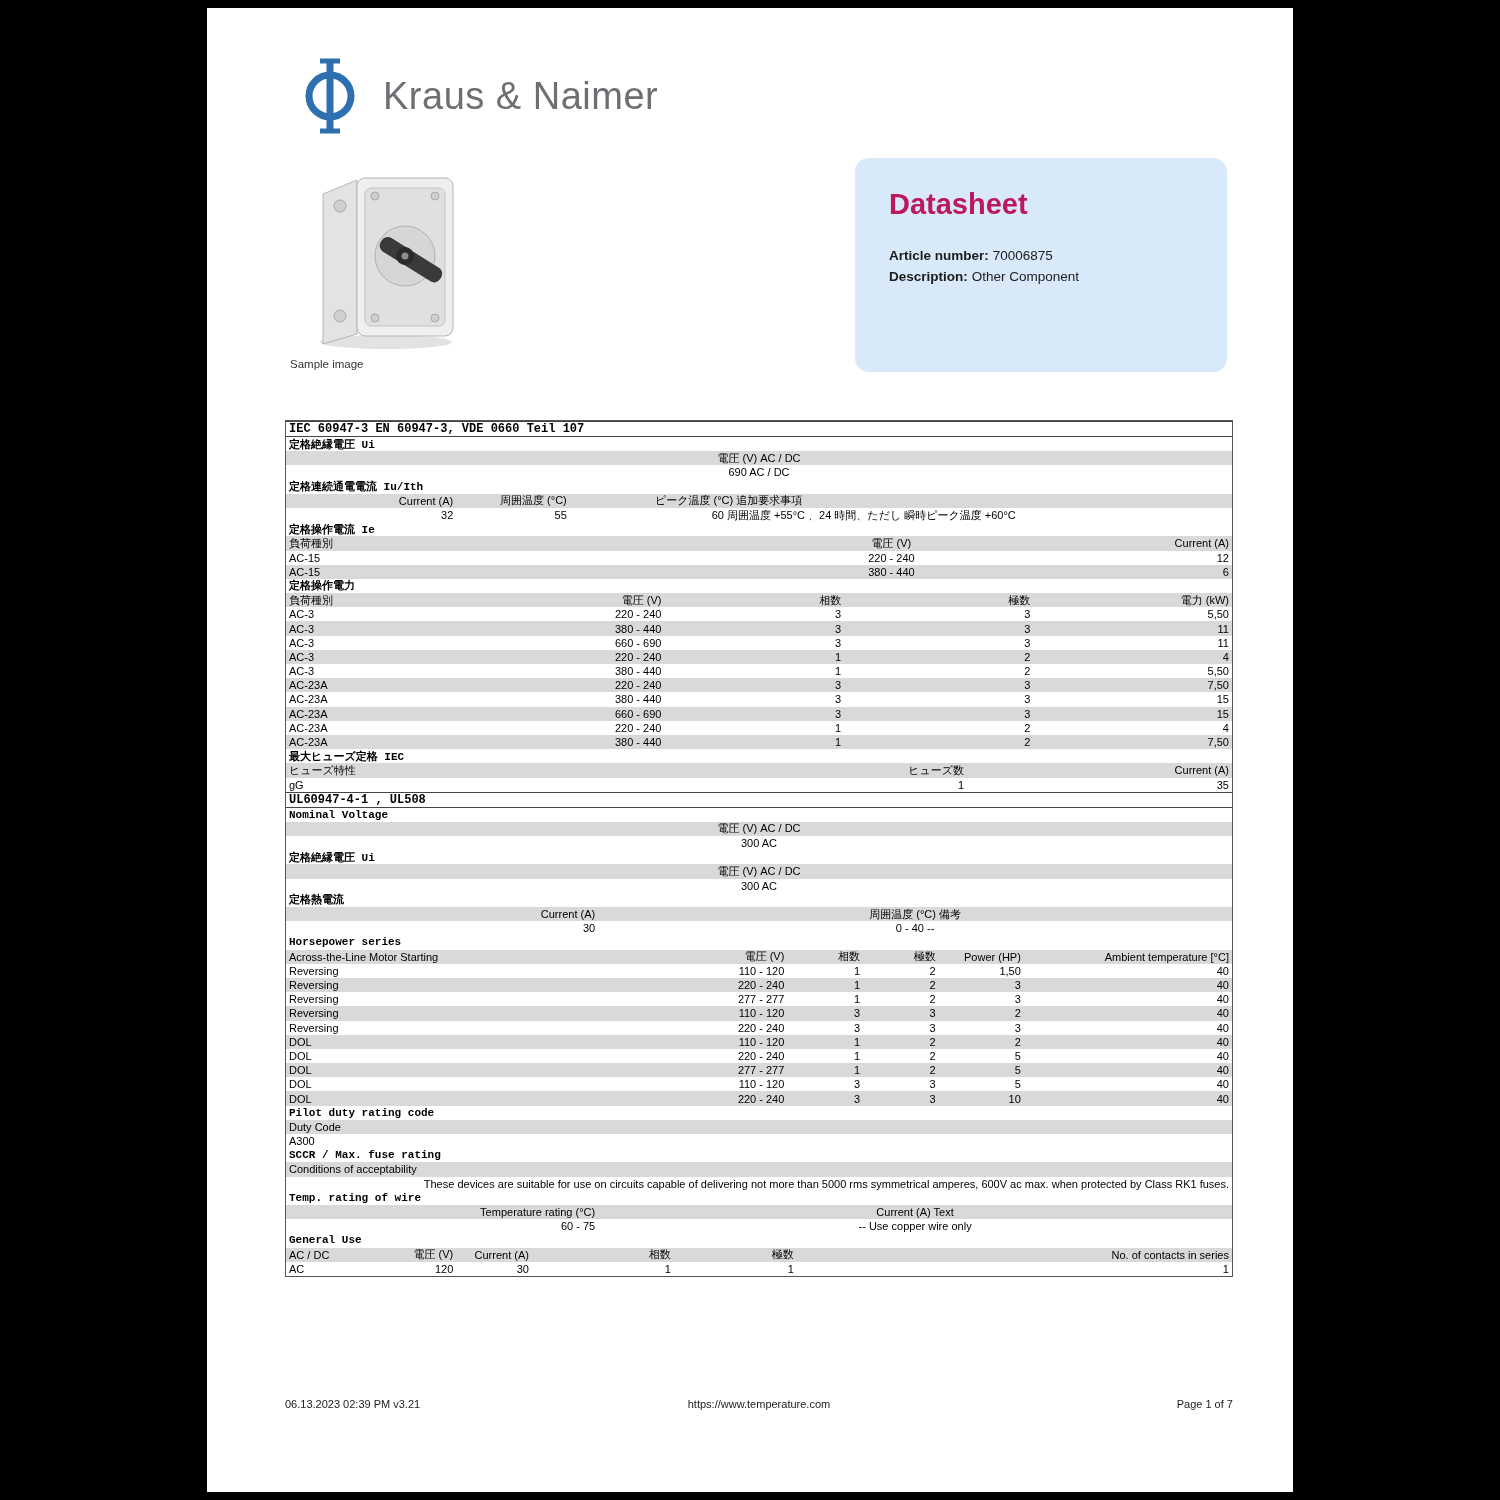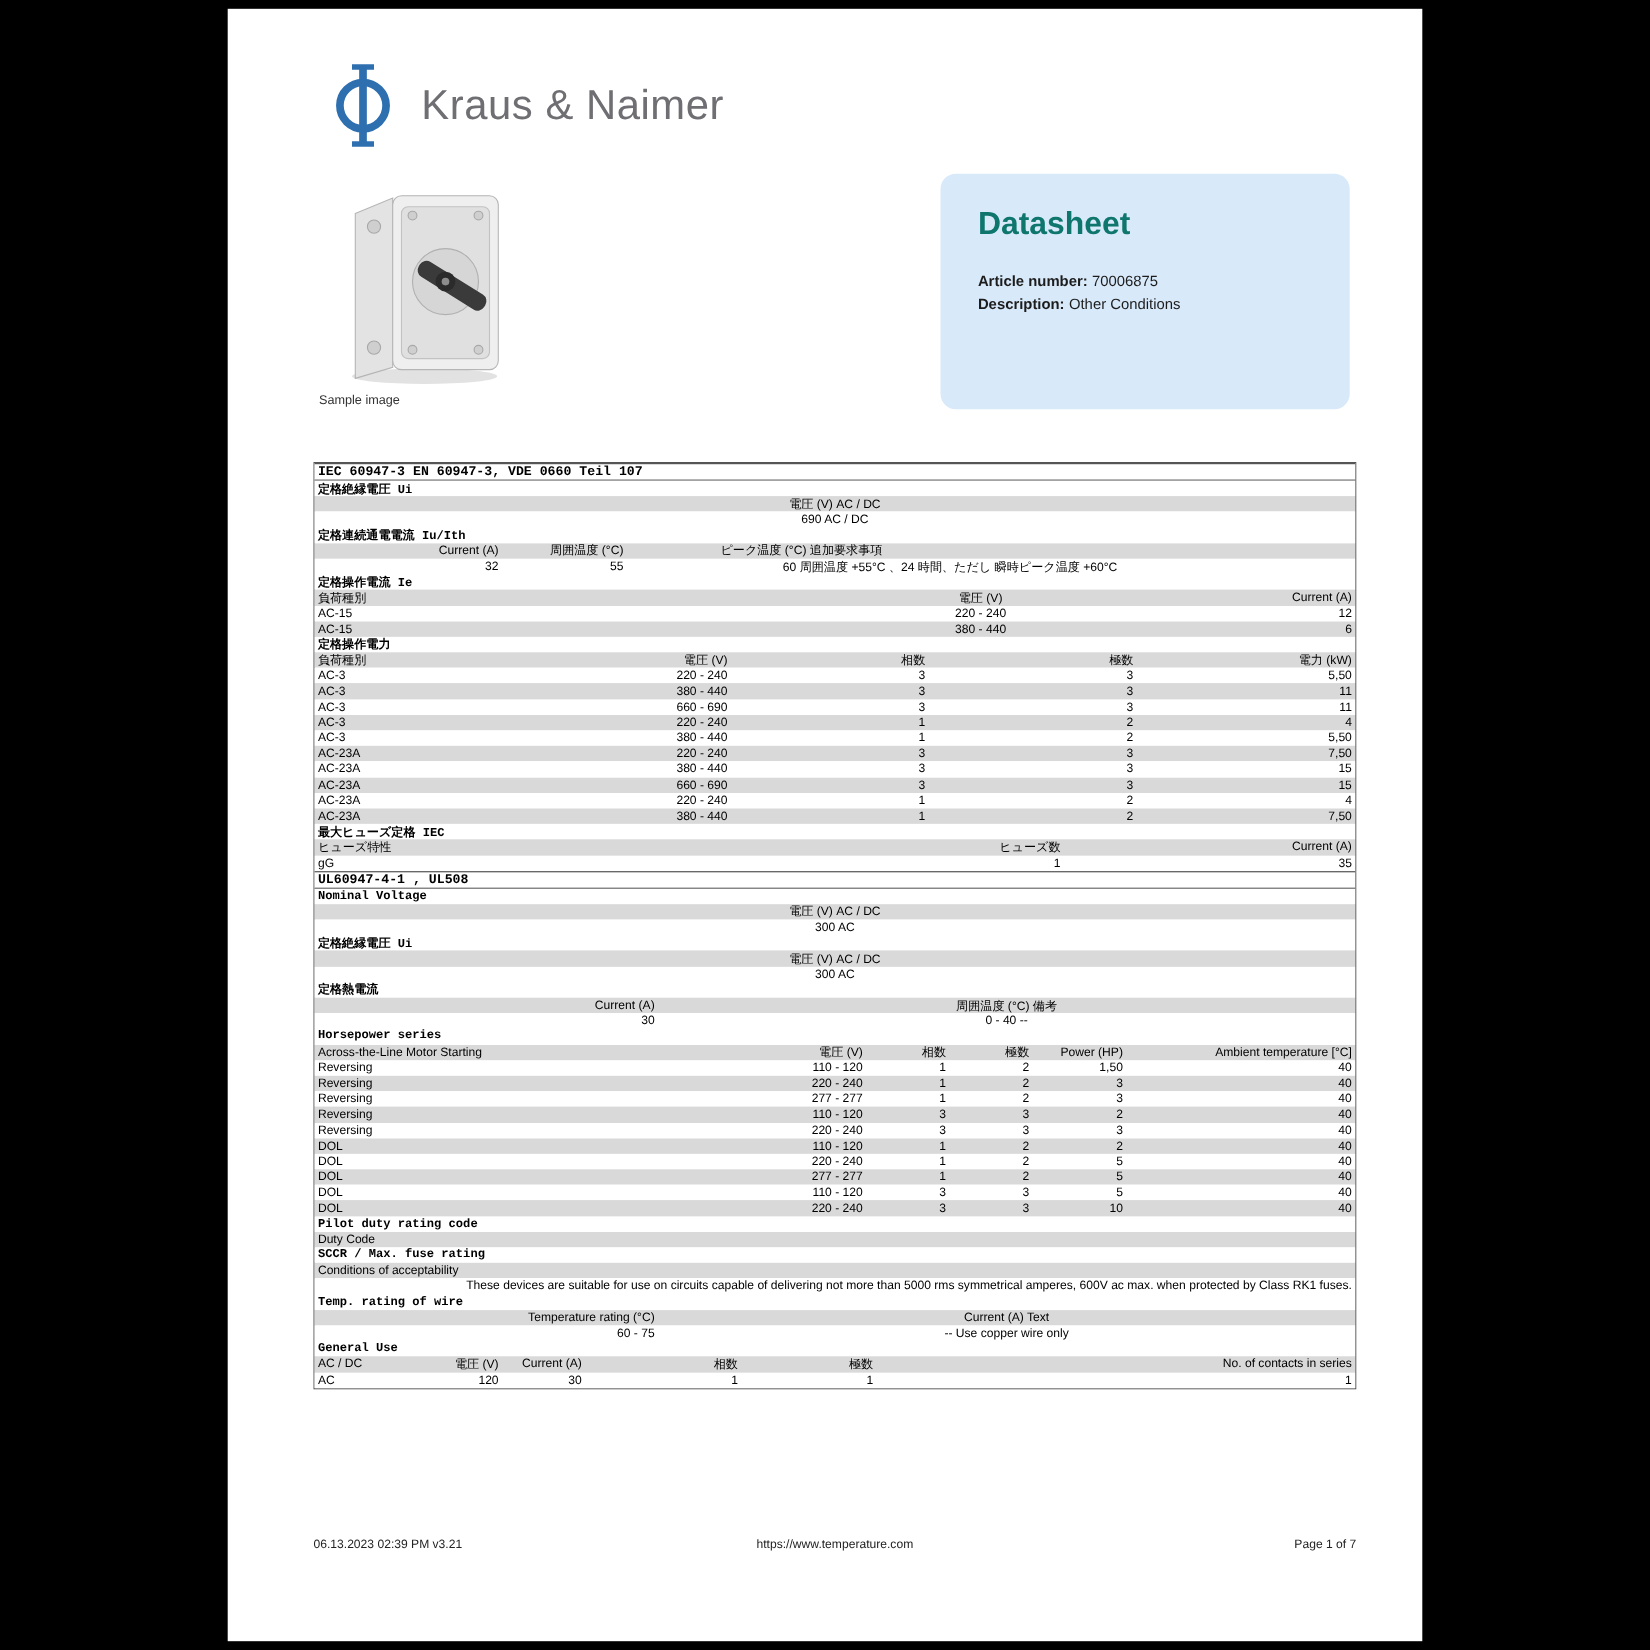--- a/index.html
+++ b/index.html
@@ -16,21 +16,21 @@
   .brand{position:absolute;left:90px;top:48px;display:flex;align-items:center;gap:20px;}
   .brand svg{display:block;}
   .brand-name{font-size:38px;color:#6e6e73;letter-spacing:.5px;}
 
   
   .sample-img{position:absolute;left:98px;top:158px;width:162px;height:186px;}
   .sample-caption{position:absolute;left:83px;top:350px;font-size:11.5px;color:#333;}
 
   
   .card{position:absolute;left:648px;top:150px;width:372px;height:214px;background:var(--card-bg);border-radius:14px;padding:30px 34px;}
-  .card-title{font-size:29px;font-weight:bold;color:#0f766e;margin-bottom:24px;}
+  .card-title{font-size:29px;font-weight:bold;color:#be185d;margin-bottom:24px;}
   .card-line{font-size:13.5px;color:#1c1c1c;line-height:21px;}
   .card-line .bl{font-weight:bold;}
   .card-line .val{margin-left:4px;}
 
   
   .doc-table{position:absolute;left:78px;top:412px;width:948px;border:1px solid #555;font-size:11px;color:#000;}
   .trow{display:flex;height:14.2px;align-items:center;background:#fff;}
   .trow.shade{background:var(--shade);}
   .trow.bold{font-weight:bold;font-family:Liberation Mono, monospace;}
   .trow.big{height:16px;font-size:12px;}
@@ -88,21 +88,21 @@
       </svg>
     </div>
     <div class="sample-caption">Sample image</div>
 
     <div class="card">
       <div class="card-title">Datasheet</div>
       <div class="card-line">
         <span class="bl">Article number:</span><span class="val">70006875</span>
       </div>
       <div class="card-line">
-        <span class="bl">Description:</span><span class="val">Other Conditions</span>
+        <span class="bl">Description:</span><span class="val">Other Component</span>
       </div>
     </div>
 
     <div class="doc-table">
         <div class="trow bold rule big">
           <div class="tcell al" style="width: 100%;">IEC 60947-3 EN 60947-3, VDE 0660 Teil 107</div>
         </div>
         <div class="trow bold">
           <div class="tcell al" style="width: 100%;">定格絶縁電圧 Ui</div>
         </div>
@@ -358,20 +358,23 @@
           <div class="tcell ar" style="width: 8%;">3</div>
           <div class="tcell ar" style="width: 9%;">10</div>
           <div class="tcell ar" style="width: 22%;">40</div>
         </div>
         <div class="trow bold">
           <div class="tcell al" style="width: 100%;">Pilot duty rating code</div>
         </div>
         <div class="trow shade">
           <div class="tcell al" style="width: 100%;">Duty Code</div>
         </div>
+        <div class="trow">
+          <div class="tcell al" style="width: 100%;">A300</div>
+        </div>
         <div class="trow bold">
           <div class="tcell al" style="width: 100%;">SCCR / Max. fuse rating</div>
         </div>
         <div class="trow shade">
           <div class="tcell al" style="width: 100%;">Conditions of acceptability</div>
         </div>
         <div class="trow">
           <div class="tcell al" style="width: 100%; text-align: right;">These devices are suitable for use on circuits capable of delivering not more than 5000 rms symmetrical amperes, 600V ac max. when protected by Class RK1 fuses.</div>
         </div>
         <div class="trow bold">

